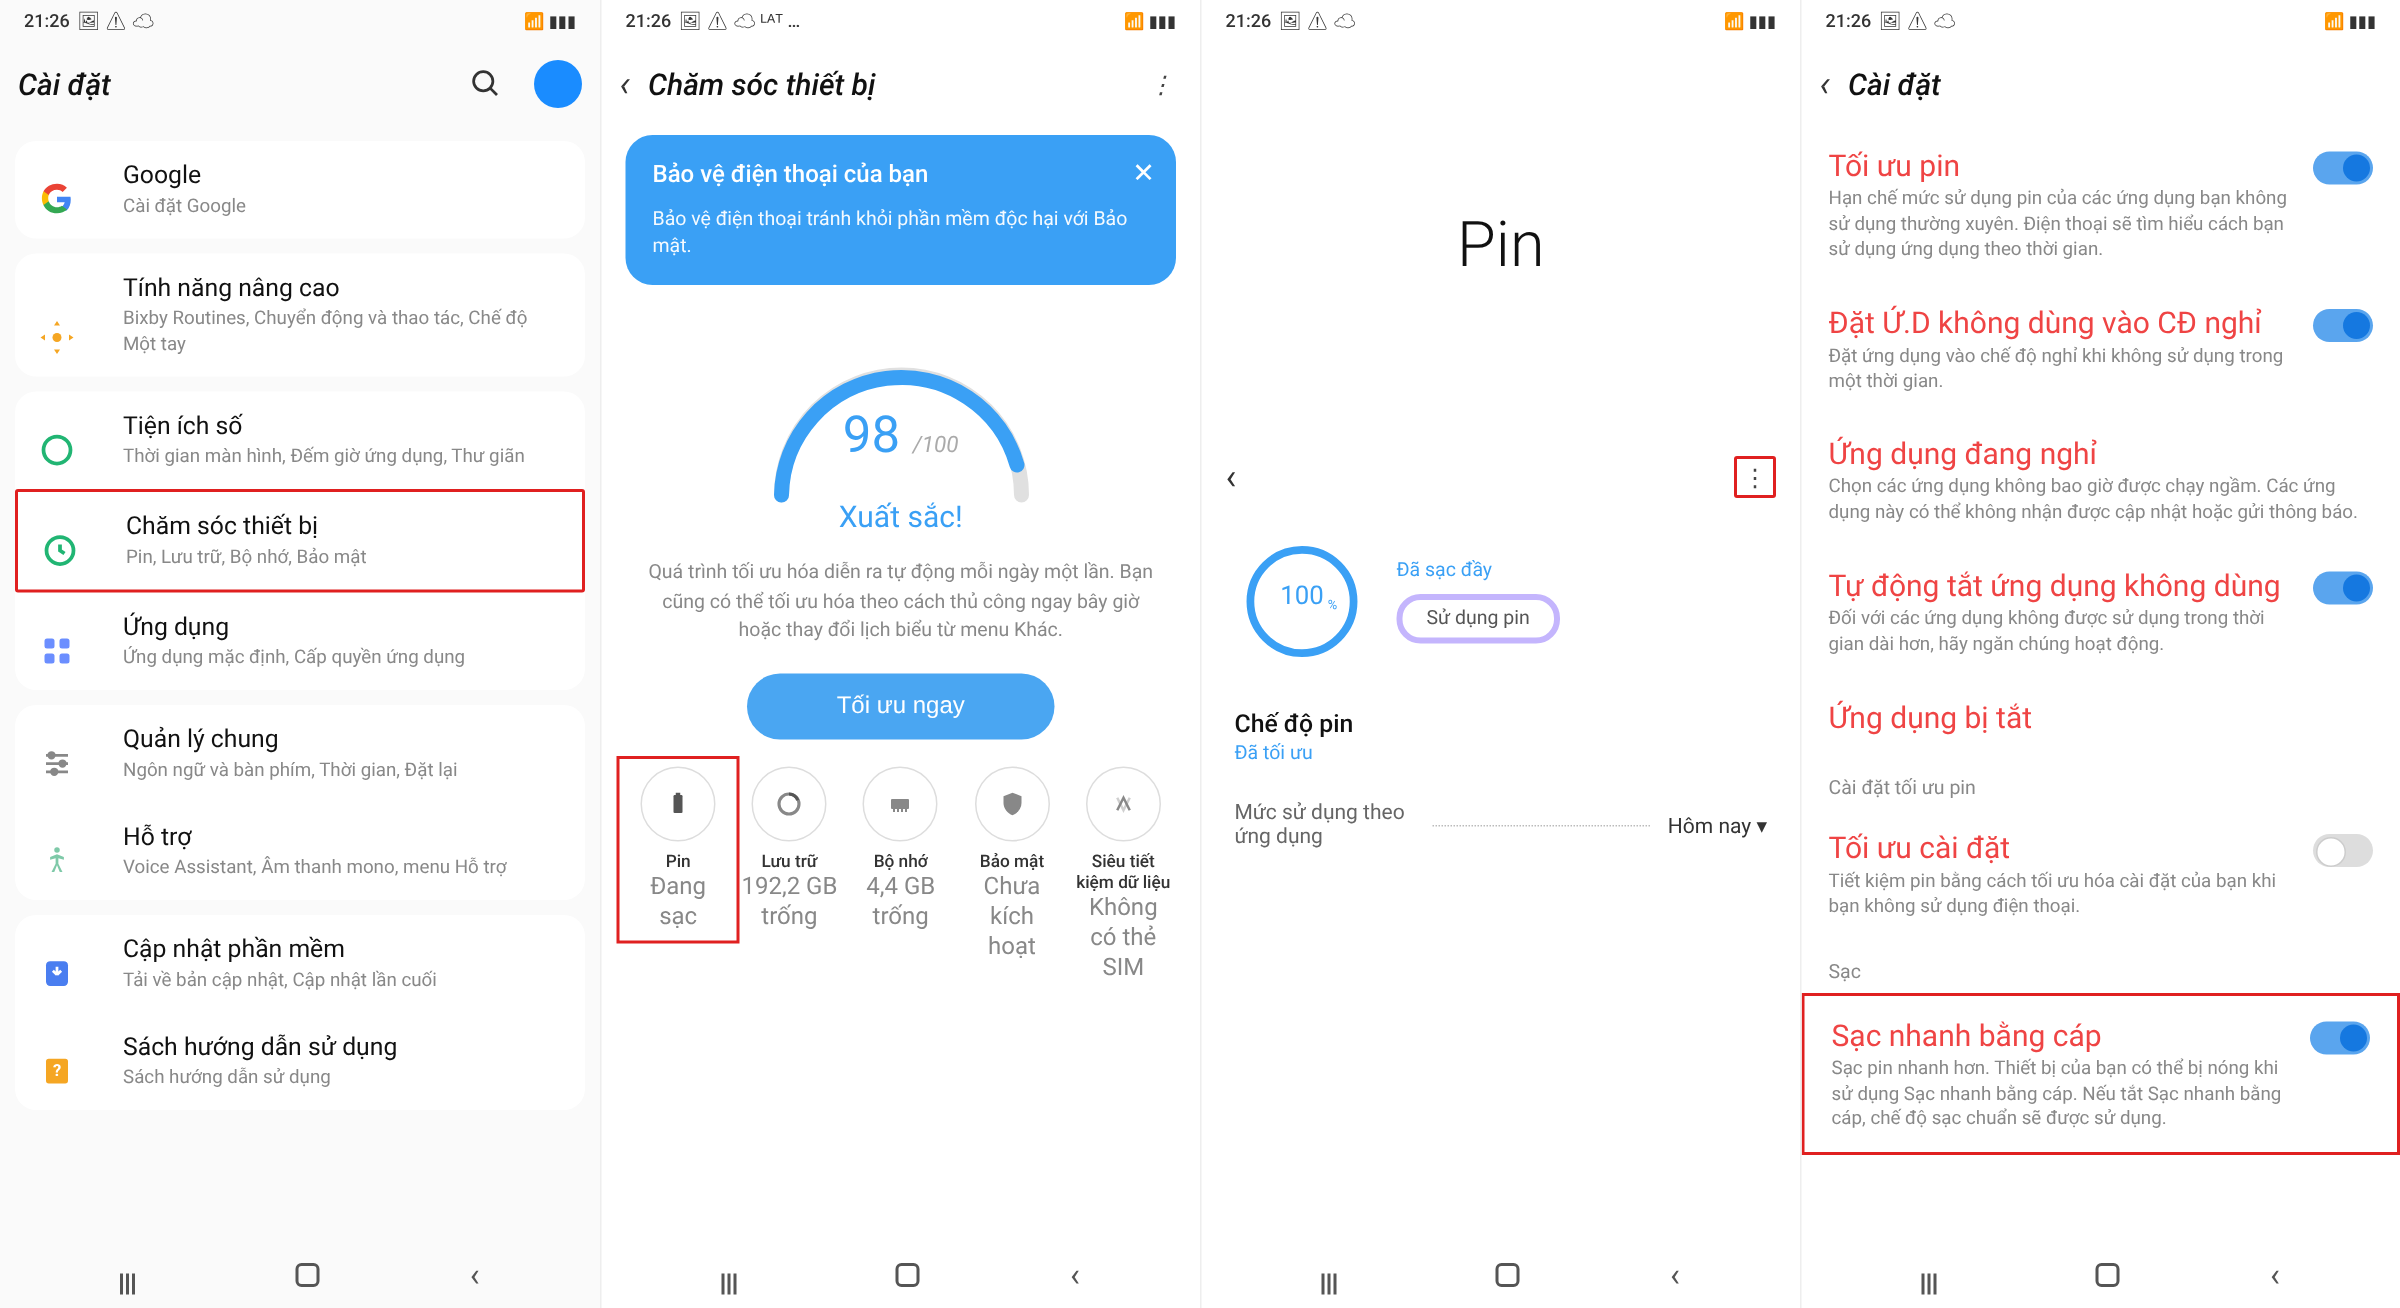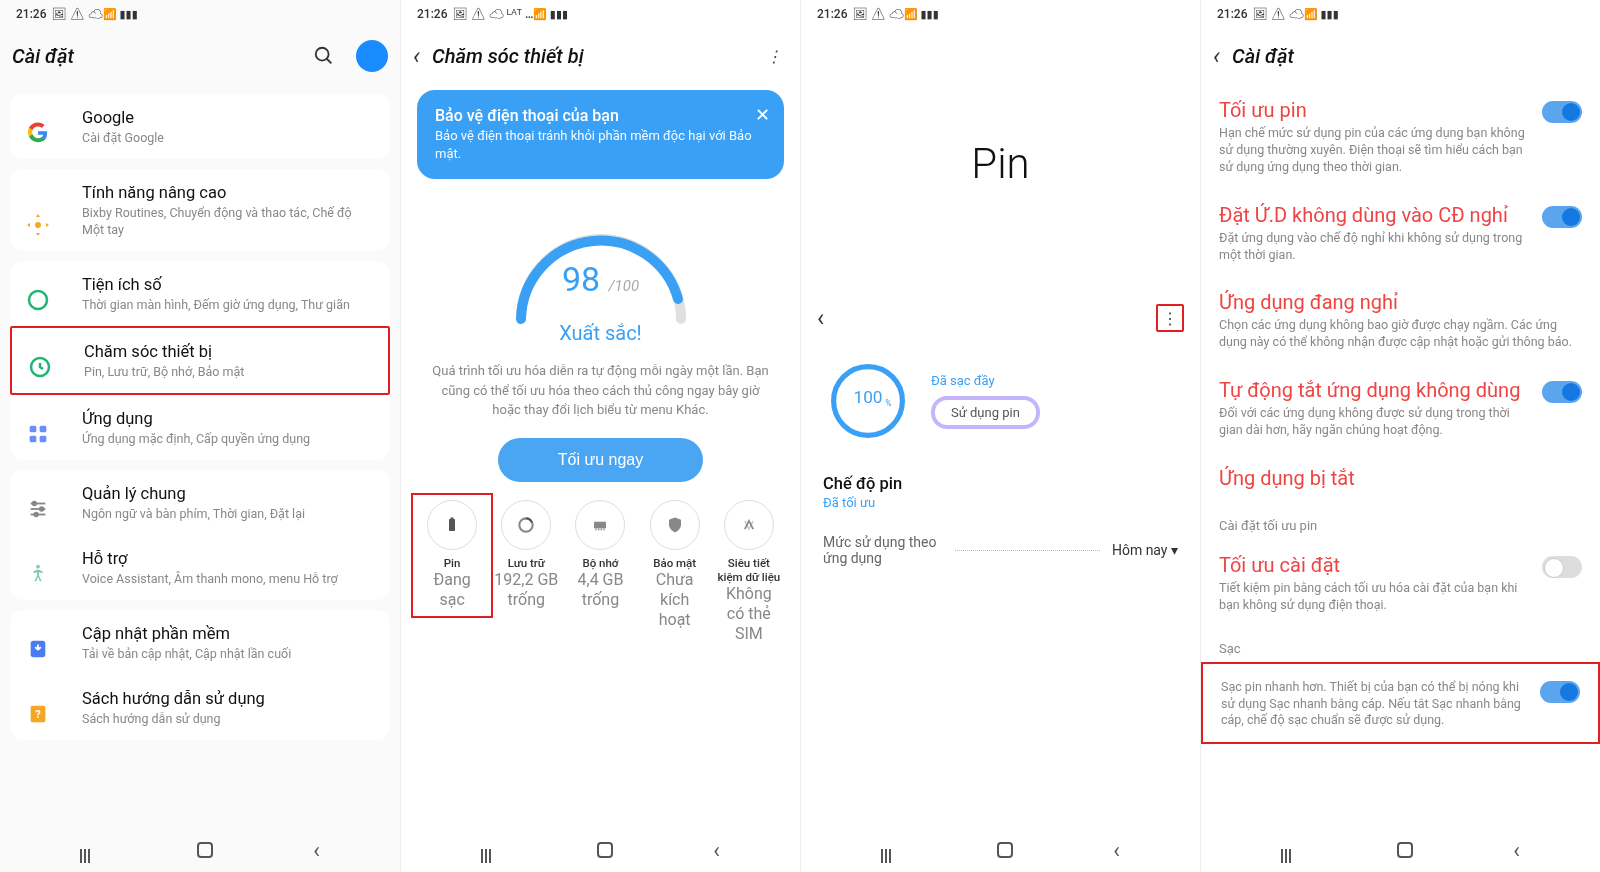--- a/index.html
+++ b/index.html
@@ -1,21 +1,21 @@
 <!DOCTYPE html>
 <html><head>
 <meta charset="utf-8">
 <style>
   * { box-sizing: border-box; margin: 0; padding: 0; }
   body { background: #fff; font-family: -apple-system, Roboto, "Segoe UI", Arial, sans-serif; }
   .container { display: flex; width: 1600px; height: 872px; }
   .phone { width: 400px; height: 872px; position: relative; background: #fafafa; display: flex; flex-direction: column; overflow: hidden; }
   .phone + .phone { border-left: 1px solid #eee; }
 
-  .status-bar { height: 28px; display: flex; align-items: center; padding: 0 16px; font-size: 12px; color: #333; font-weight: 500; }
+  .status-bar { height: 28px; display: flex; align-items: center; justify-content: space-between; padding: 0 16px; font-size: 12px; color: #333; font-weight: 500; }
   .status-left { display: flex; align-items: center; gap: 5px; }
   .status-right { display: flex; align-items: center; gap: 3px; font-size: 11px; }
 
   .header { height: 56px; display: flex; align-items: center; padding: 0 12px; gap: 12px; font-style: italic; }
   .header-title { font-size: 20px; font-weight: 500; color: #111; flex: 1; }
   .header-actions { display: flex; align-items: center; gap: 18px; }
   .icon-btn { display: inline-flex; align-items: center; justify-content: center; width: 28px; height: 28px; color: #444; }
   .avatar { width: 32px; height: 32px; border-radius: 50%; background: #1a8cff; }
   .back-chevron { font-size: 24px; color: #333; }
 
@@ -23,21 +23,21 @@
   .card { background: #fff; border-radius: 14px; margin: 10px 0; }
   .list-item { display: flex; align-items: flex-end; padding: 12px 14px; gap: 30px; }
   .list-icon { width: 28px; height: 28px; flex-shrink: 0; display: flex; align-items: center; justify-content: center; margin-top: 2px; }
   .list-text { flex: 1; }
   .list-title { font-size: 16.5px; color: #111; line-height: 1.4; }
   .list-sub { font-size: 12.5px; color: #888; line-height: 1.35; margin-top: 1px; }
   .red-box { border: 2.5px solid #e02020; border-radius: 2px; }
 
   
   .blue-banner { background: #3aa0f5; color: #fff; border-radius: 18px; padding: 16px 18px; margin: 6px 6px 10px; position: relative; }
-  .blue-banner-title { font-size: 16px; font-weight: 500; margin-bottom: 2px; }
+  .blue-banner-title { font-size: 16px; font-weight: 500; margin-bottom: 13px; }
   .blue-banner-text { font-size: 13px; line-height: 1.4; opacity: 0.95; }
   .close-x { position: absolute; top: 14px; right: 14px; color: #fff; font-size: 18px; }
 
   .score-arc { display: flex; flex-direction: column; align-items: center; padding: 30px 0 8px; }
   .arc-wrap { position: relative; width: 200px; height: 100px; }
   .arc-svg { width: 200px; height: 106px; }
   .score-num { position: absolute; left: 0; right: 0; bottom: 20px; text-align: center; font-size: 34px; color: #3aa0f5; font-weight: 400; }
   .score-num small { font-size: 15px; color: #aaa; font-style: italic; }
   .score-label { color: #3aa0f5; font-size: 20px; margin-top: 2px; }
   .score-desc { color: #888; font-size: 13px; text-align: center; line-height: 1.5; padding: 8px 20px 18px; }
@@ -450,20 +450,21 @@
       <div class="setting-item">
         <div class="setting-text">
             <div class="setting-title">Tối ưu cài đặt</div>
             <div class="setting-sub">Tiết kiệm pin bằng cách tối ưu hóa cài đặt của bạn khi bạn không sử dụng điện thoại.</div>
           </div>
         <div class="toggle off"></div>
       </div>
       <div class="subheader">Sạc</div>
       <div class="setting-item s4-red">
         <div class="setting-text">
+            <div class="setting-title">Sạc nhanh bằng cáp</div>
             <div class="setting-sub">Sạc pin nhanh hơn. Thiết bị của bạn có thể bị nóng khi sử dụng Sạc nhanh bằng cáp. Nếu tắt Sạc nhanh bằng cáp, chế độ sạc chuẩn sẽ được sử dụng.</div>
           </div>
         <div class="toggle"></div>
       </div>
     </div>
     <div class="nav-bar">
       <div class="nav-recents">
           <span></span>
           <span></span>
           <span></span>

